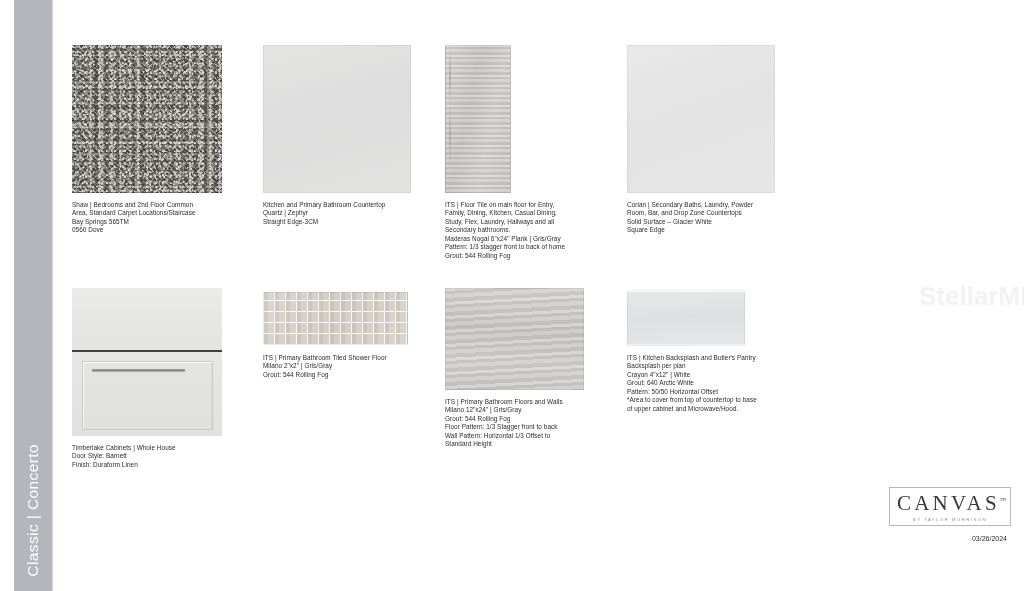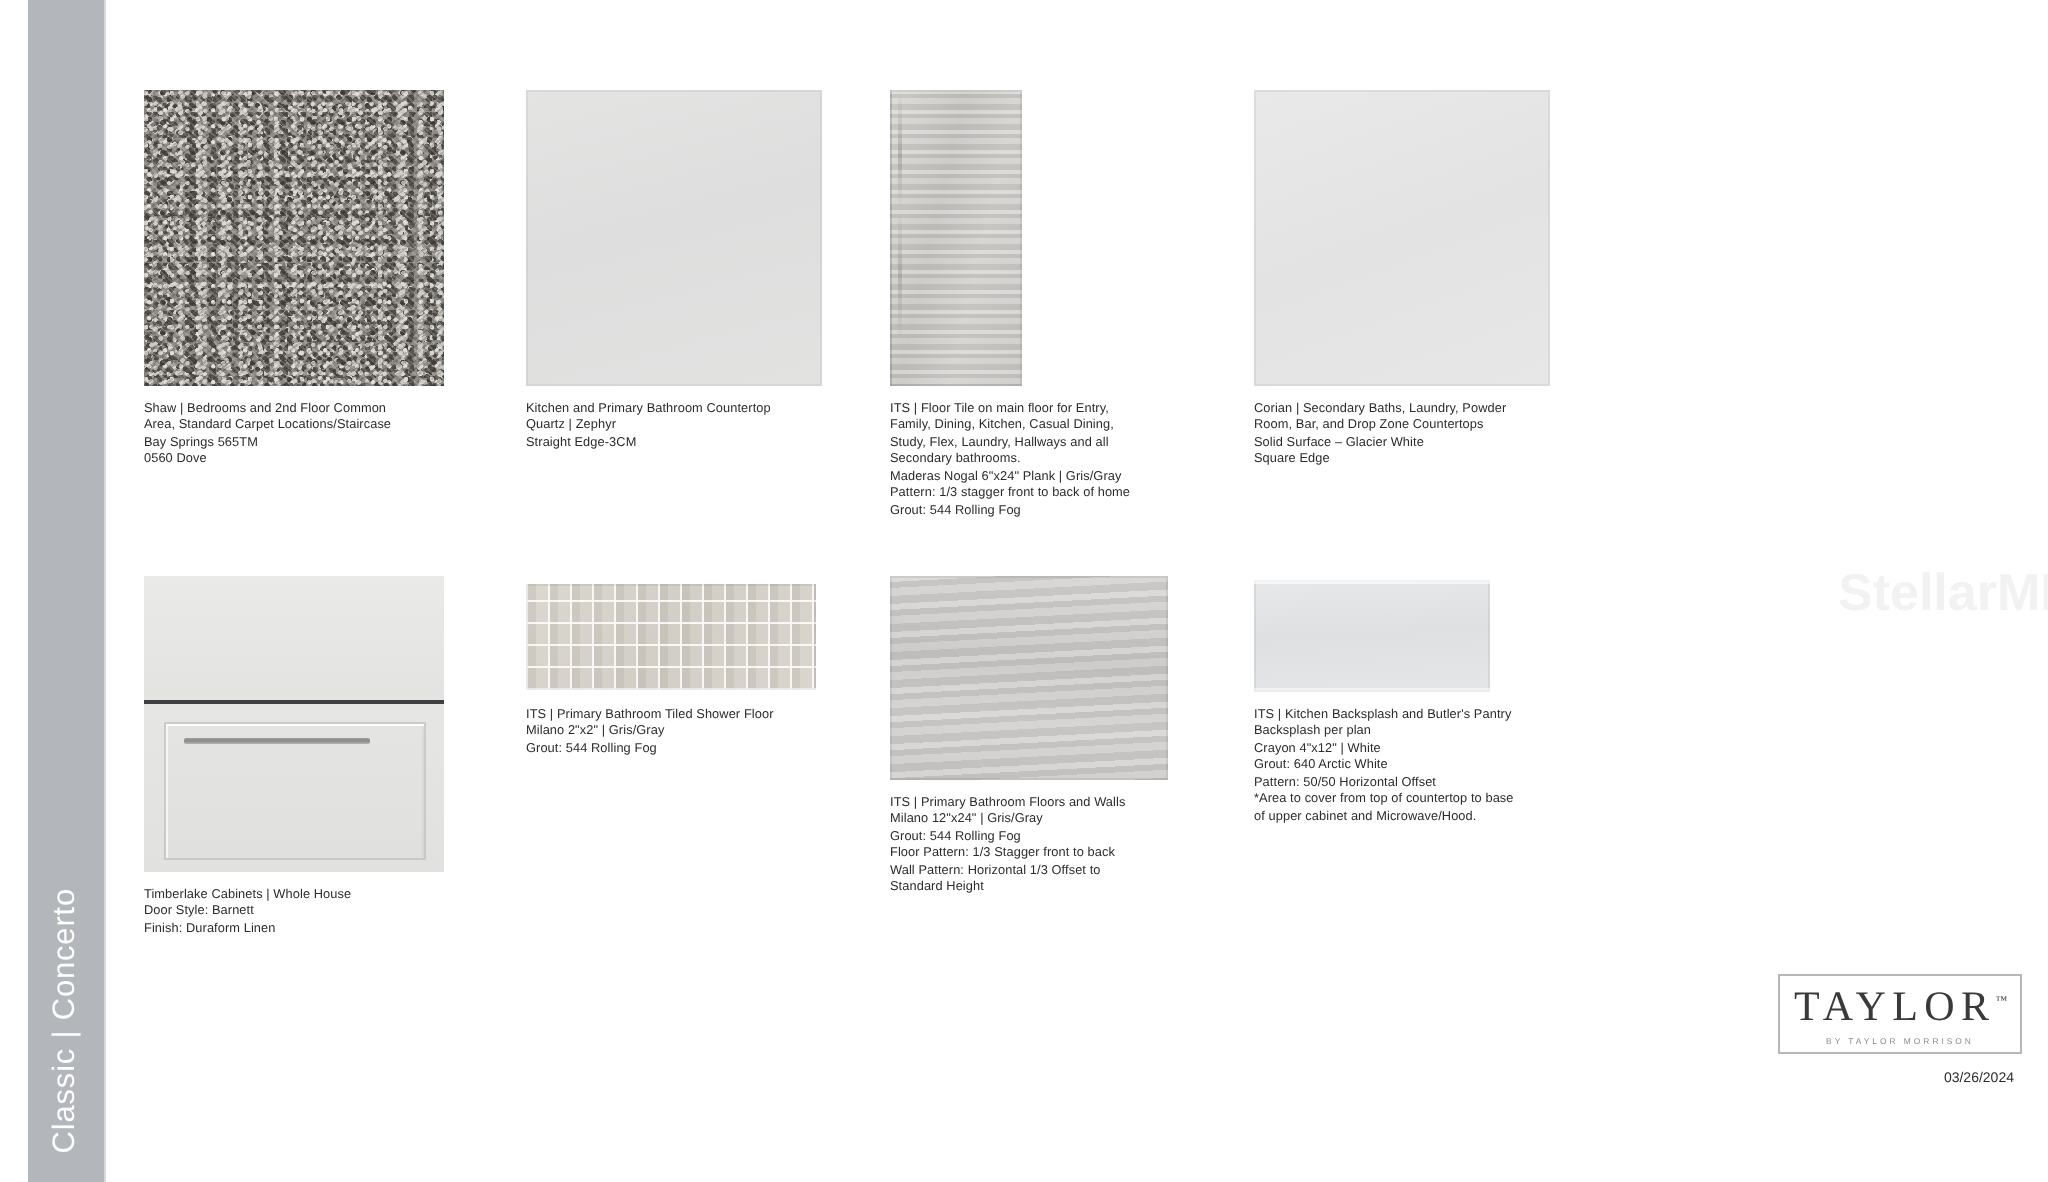--- a/index.html
+++ b/index.html
@@ -365,20 +365,20 @@
 Backsplash per plan
 Crayon 4"x12" | White
 Grout: 640 Arctic White
 Pattern: 50/50 Horizontal Offset
 *Area to cover from top of countertop to base
 of upper cabinet and Microwave/Hood.</div>
     </div>
 
     <div class="logo-block">
       <div class="logo-box">
-        <div class="logo-word"><span>TAYLOR</span><span class="logo-tm">™</span></div>
+        <div class="logo-word"><span>CANVAS</span><span class="logo-tm">™</span></div>
         <div class="logo-sub">BY TAYLOR MORRISON</div>
       </div>
       <div class="logo-date">03/26/2024</div>
     </div>
 
   </div>
 </div>
 
 </body></html>

